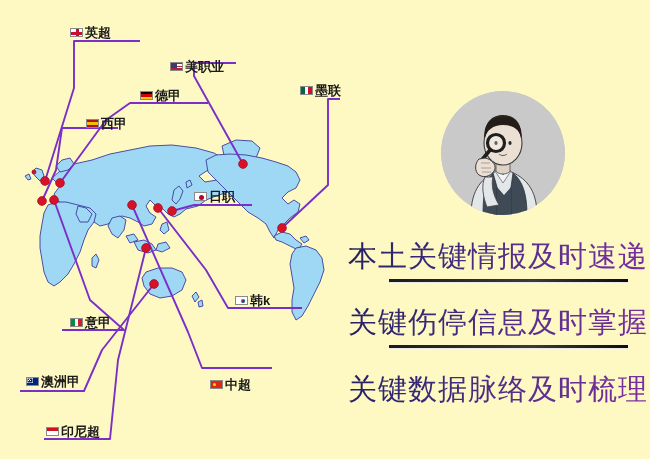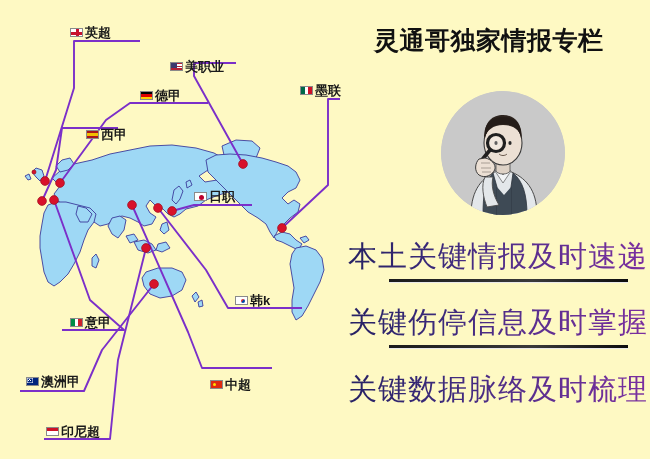--- a/index.html
+++ b/index.html
@@ -189,21 +189,21 @@
       <span class="lbl-text">英超</span>
     </div>
     <div class="league-label" style="left:170px;top:48px;margin-top:12px;">
       <span class="flag f-usa"></span>
       <span class="lbl-text">美职业</span>
     </div>
     <div class="league-label" style="left:140px;top:89px;">
       <span class="flag f-ger"></span>
       <span class="lbl-text">德甲</span>
     </div>
-    <div class="league-label" style="left:66px;top:128px;padding-left:20px;">
+    <div class="league-label" style="left:66px;top:117px;padding-left:20px;">
       <span class="flag f-esp"></span>
       <span class="lbl-text">西甲</span>
     </div>
     <div class="league-label" style="left:300px;top:84px;">
       <span class="flag f-mex"></span>
       <span class="lbl-text">墨联</span>
     </div>
     <div class="league-label" style="left:194px;top:190px;">
       <span class="flag f-jpn"></span>
       <span class="lbl-text">日职</span>
@@ -223,21 +223,20 @@
     <div class="league-label" style="left:210px;top:378px;">
       <span class="flag f-chn"></span>
       <span class="lbl-text">中超</span>
     </div>
     <div class="league-label" style="left:46px;top:425px;">
       <span class="flag f-idn"></span>
       <span class="lbl-text">印尼超</span>
     </div>
   </div>
 
-  <div id="header-title">灵通哥独家情报专栏</div>
 
   <div id="avatar">
     <svg width="124" height="124" viewBox="0 0 124 124">
       <circle cx="62" cy="62" r="62" fill="#c9c9c9"></circle>
 
       <path d="M30,124 C30,98 42,86 56,80 L68,80 C84,86 96,98 96,124 Z" fill="#e3e7ea" stroke="#4a4a4a" stroke-width="1"></path>
 
       <path d="M52,82 C44,90 42,104 42,124 L56,124 L56,96 Z" fill="#3e4a55" stroke="#2c343c" stroke-width="0.8"></path>
       <path d="M72,82 C82,90 86,104 86,124 L70,124 L70,96 Z" fill="#3e4a55" stroke="#2c343c" stroke-width="0.8"></path>
       <path d="M56,96 L56,124 L70,124 L70,96 L63,104 Z" fill="#3e4a55"></path>

